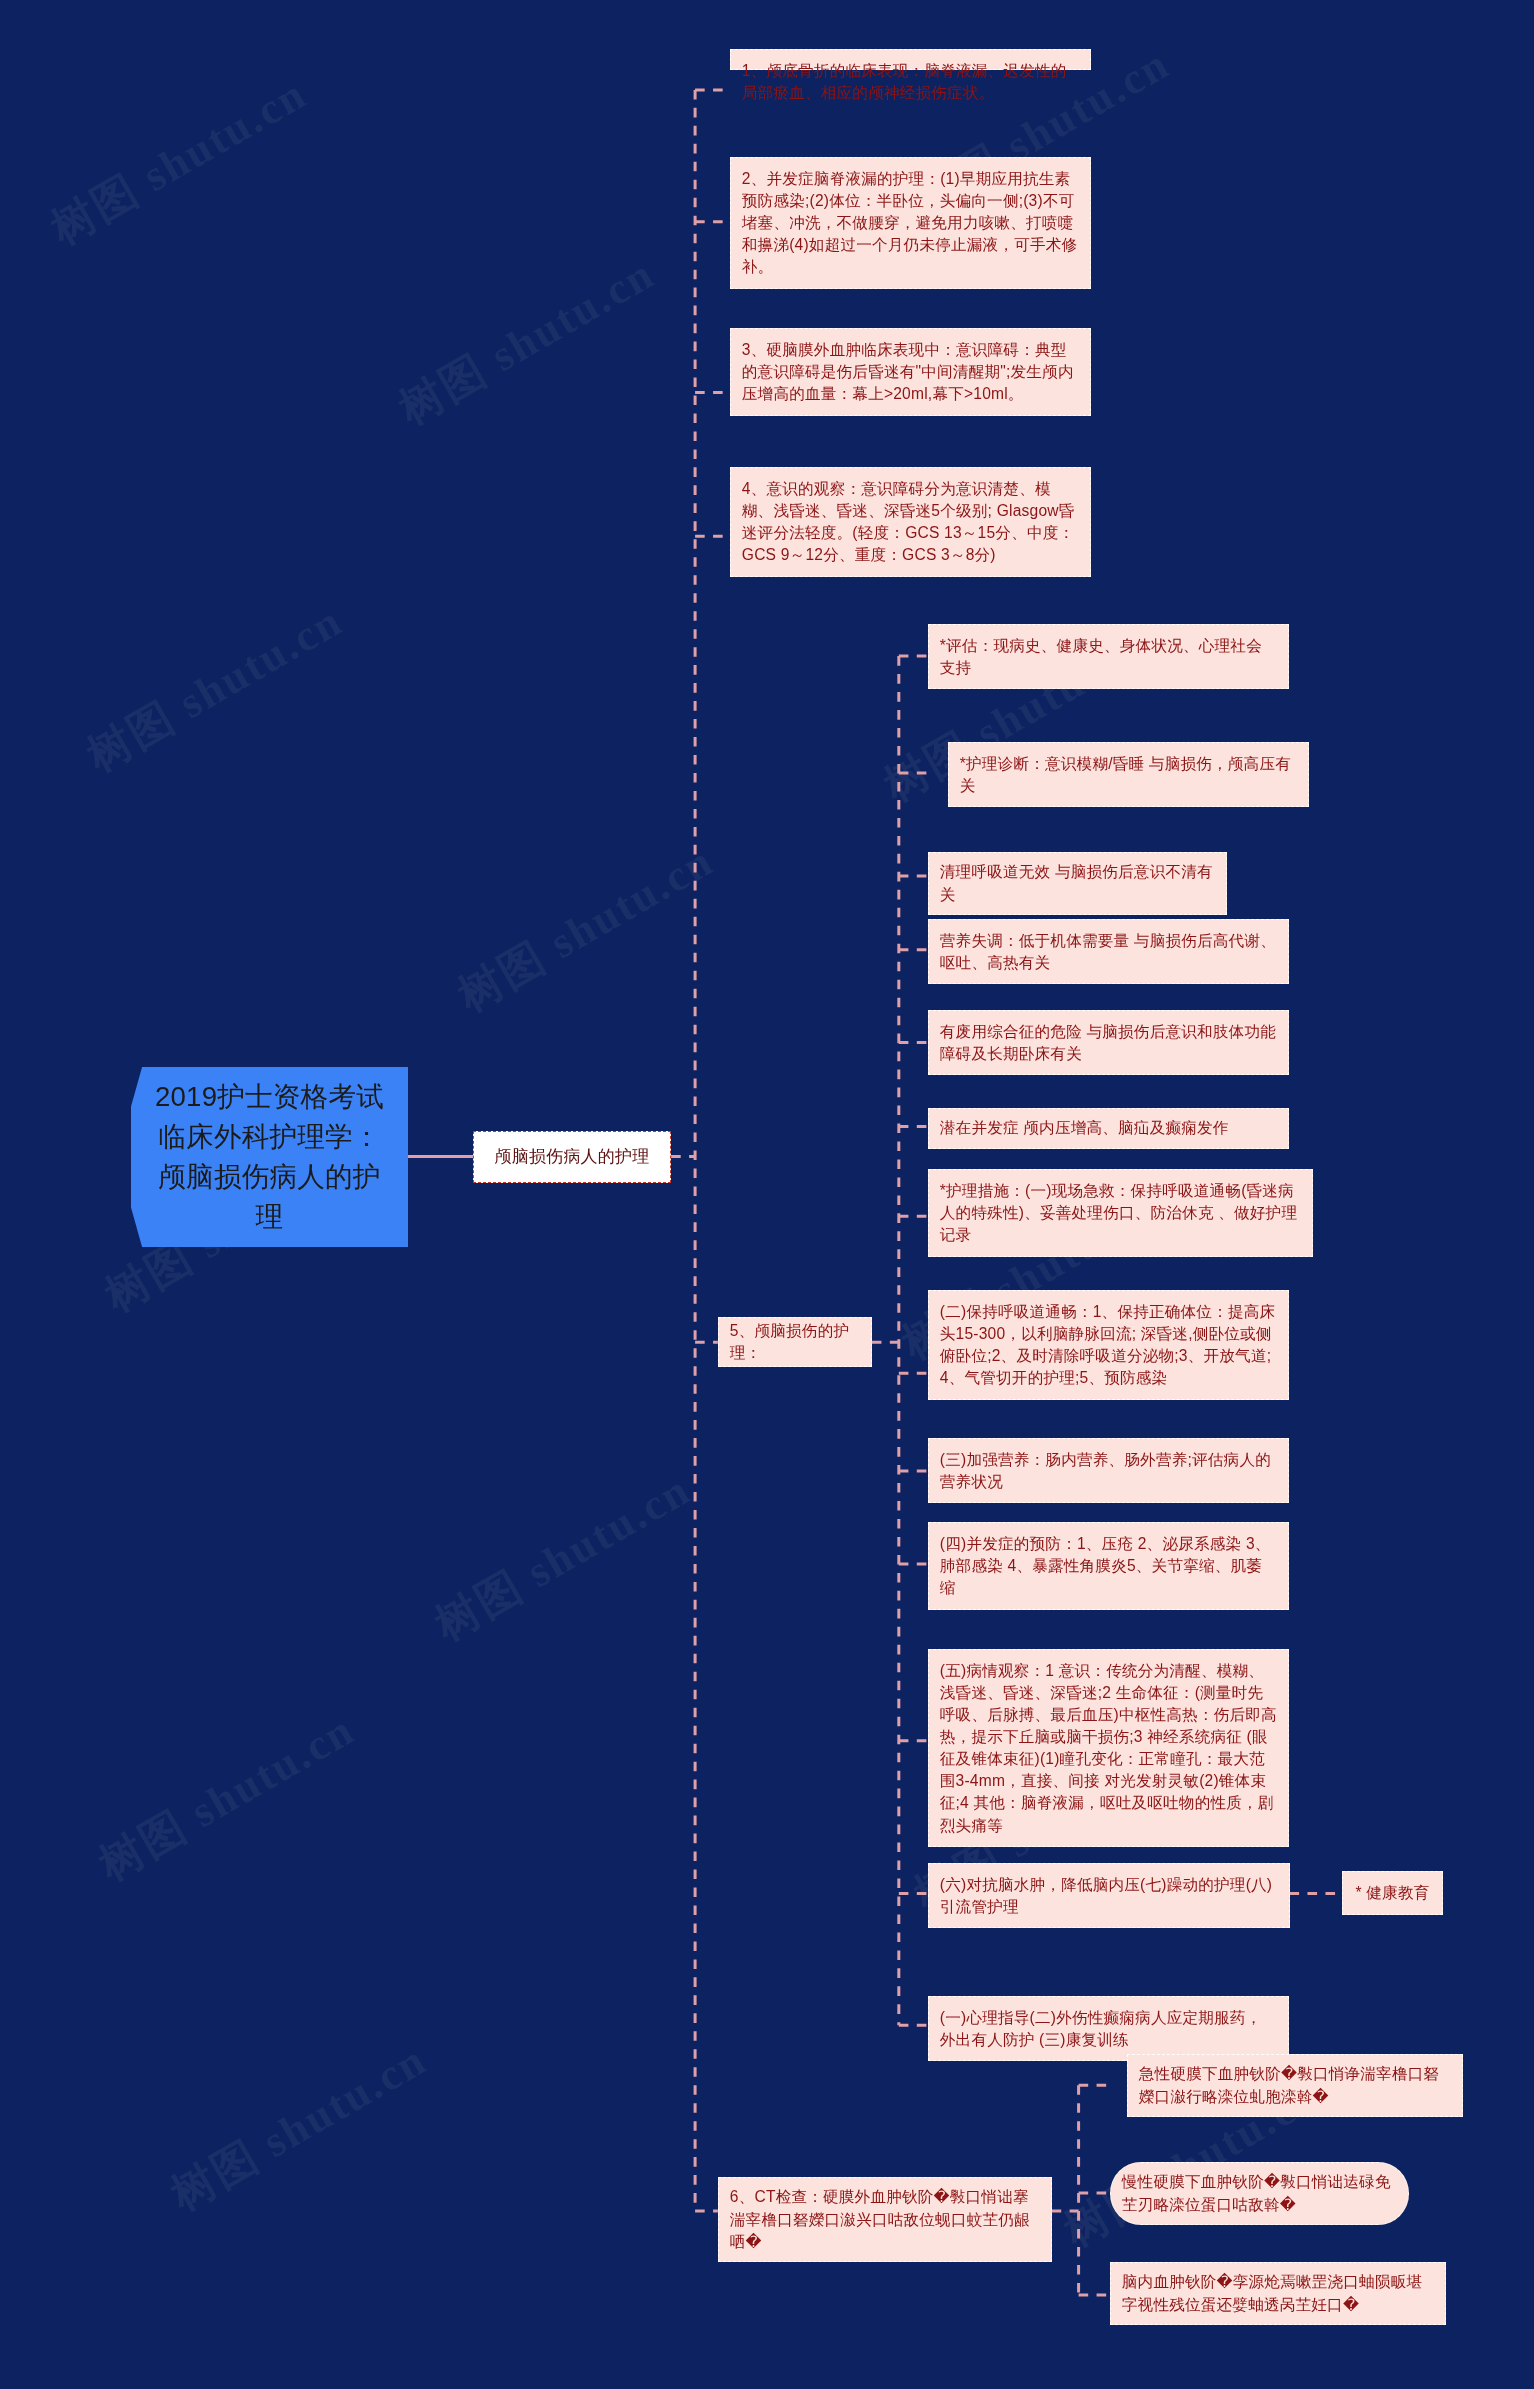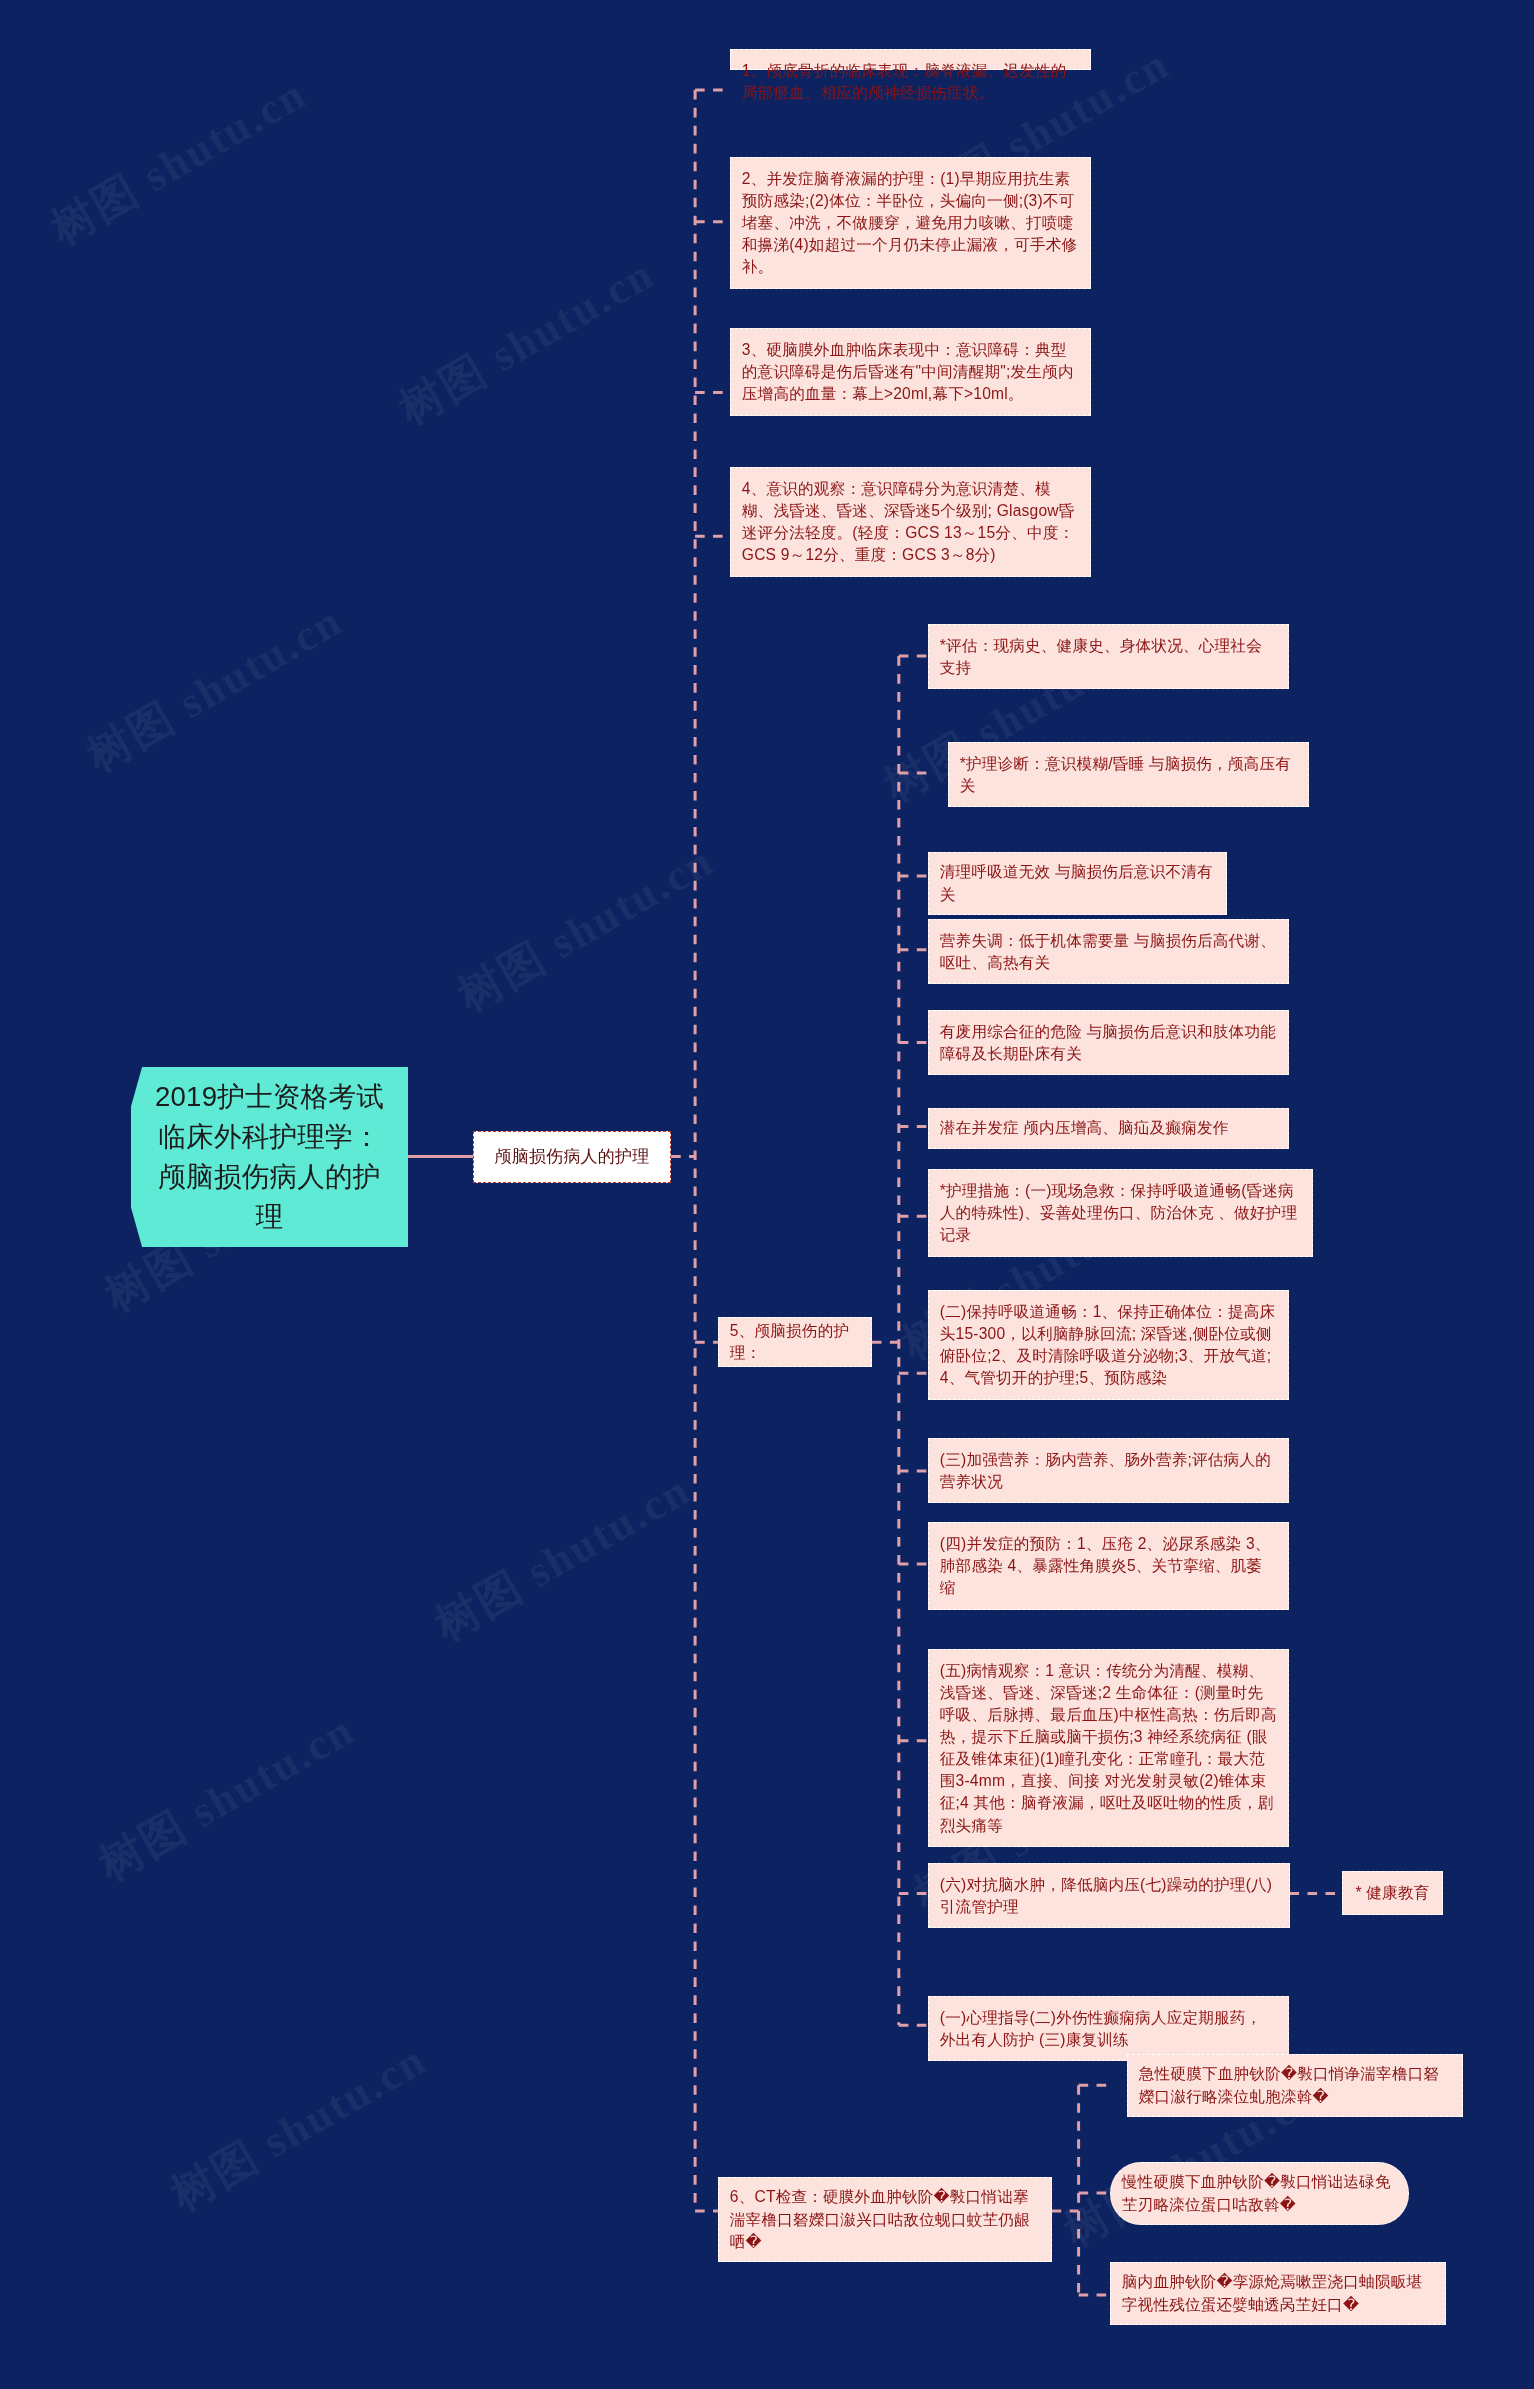--- a/index.html
+++ b/index.html
@@ -32,21 +32,21 @@
     background:#fce3de;
     color:#8c1414;
     border:1.2px dashed #ffffff;
     padding:8.4px 10.8px;
     font-size:15.6px;
     line-height:1.42;
     letter-spacing:0.2px;
     word-break:break-all;
   }
   .node.root{
-    background:#5eead4;
+    background:#3b82f6;
     color:#1b1b1b;
     border:none;
     font-size:27.6px;
     line-height:1.45;
     text-align:center;
     padding:15.6px 18px;
     display:flex;align-items:center;justify-content:center;
     clip-path:polygon(4% 0,100% 0,100% 100%,4% 100%,0 78%,0 22%);
   }
   .node.lvl1{

